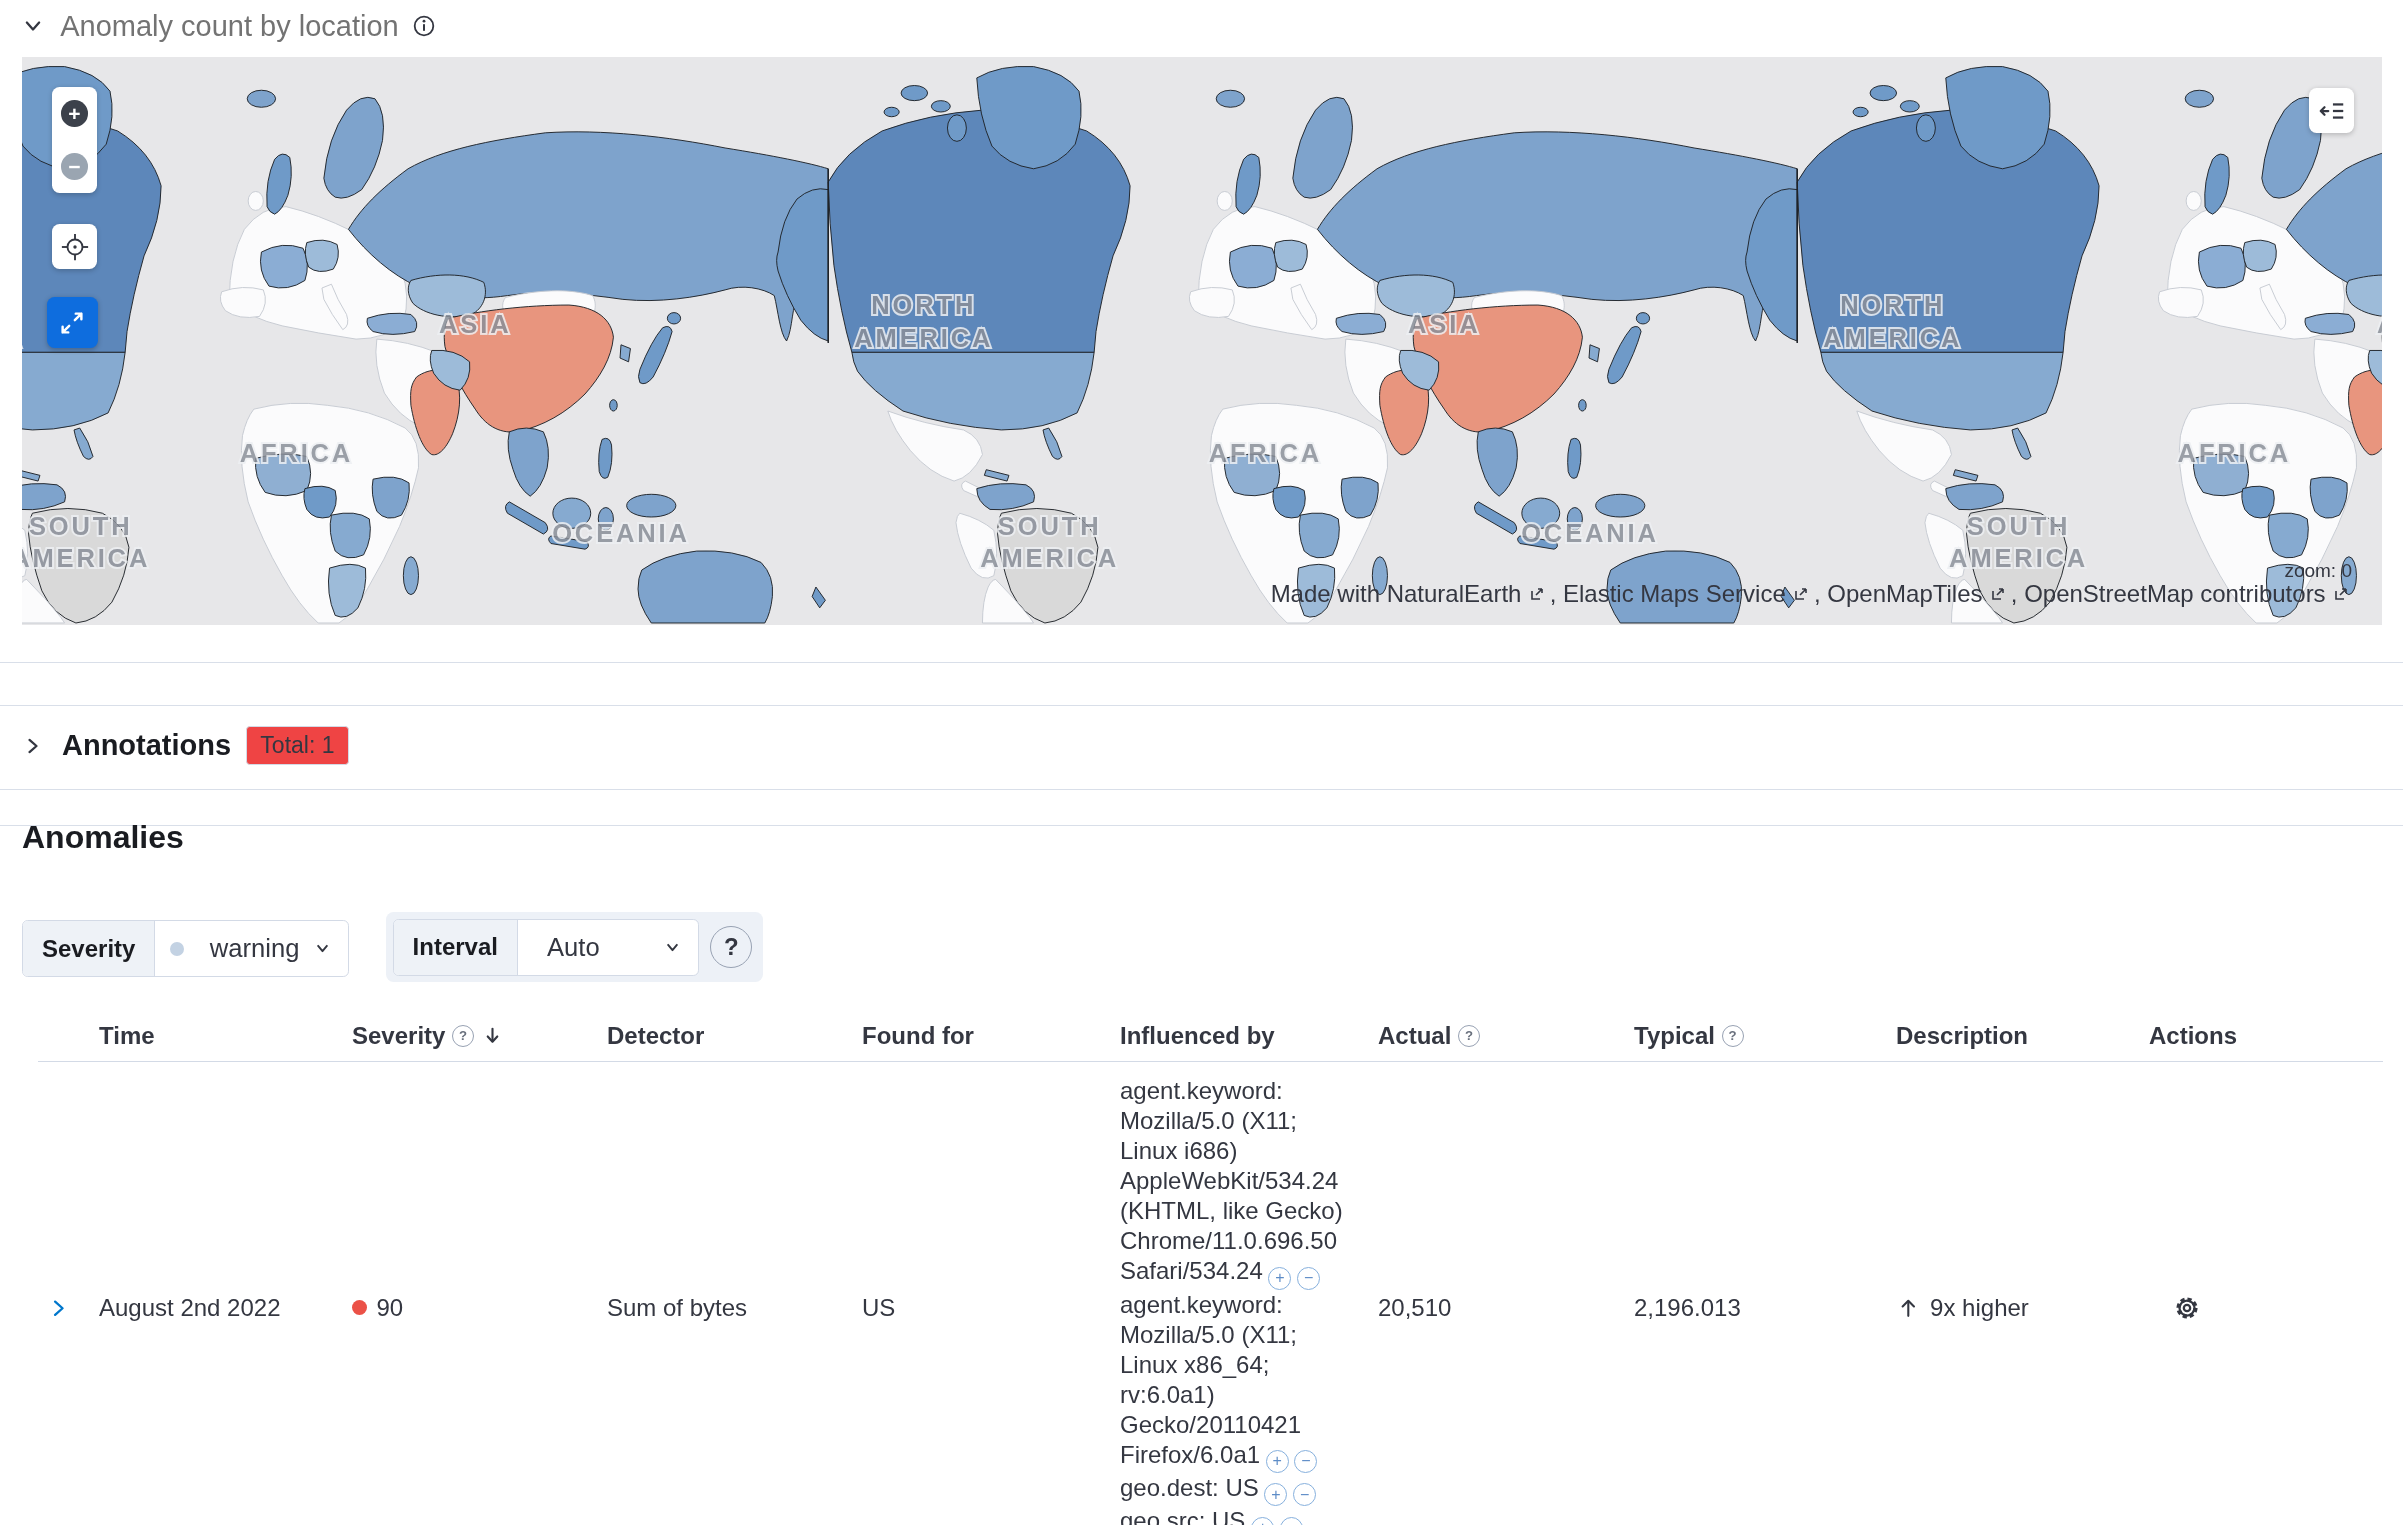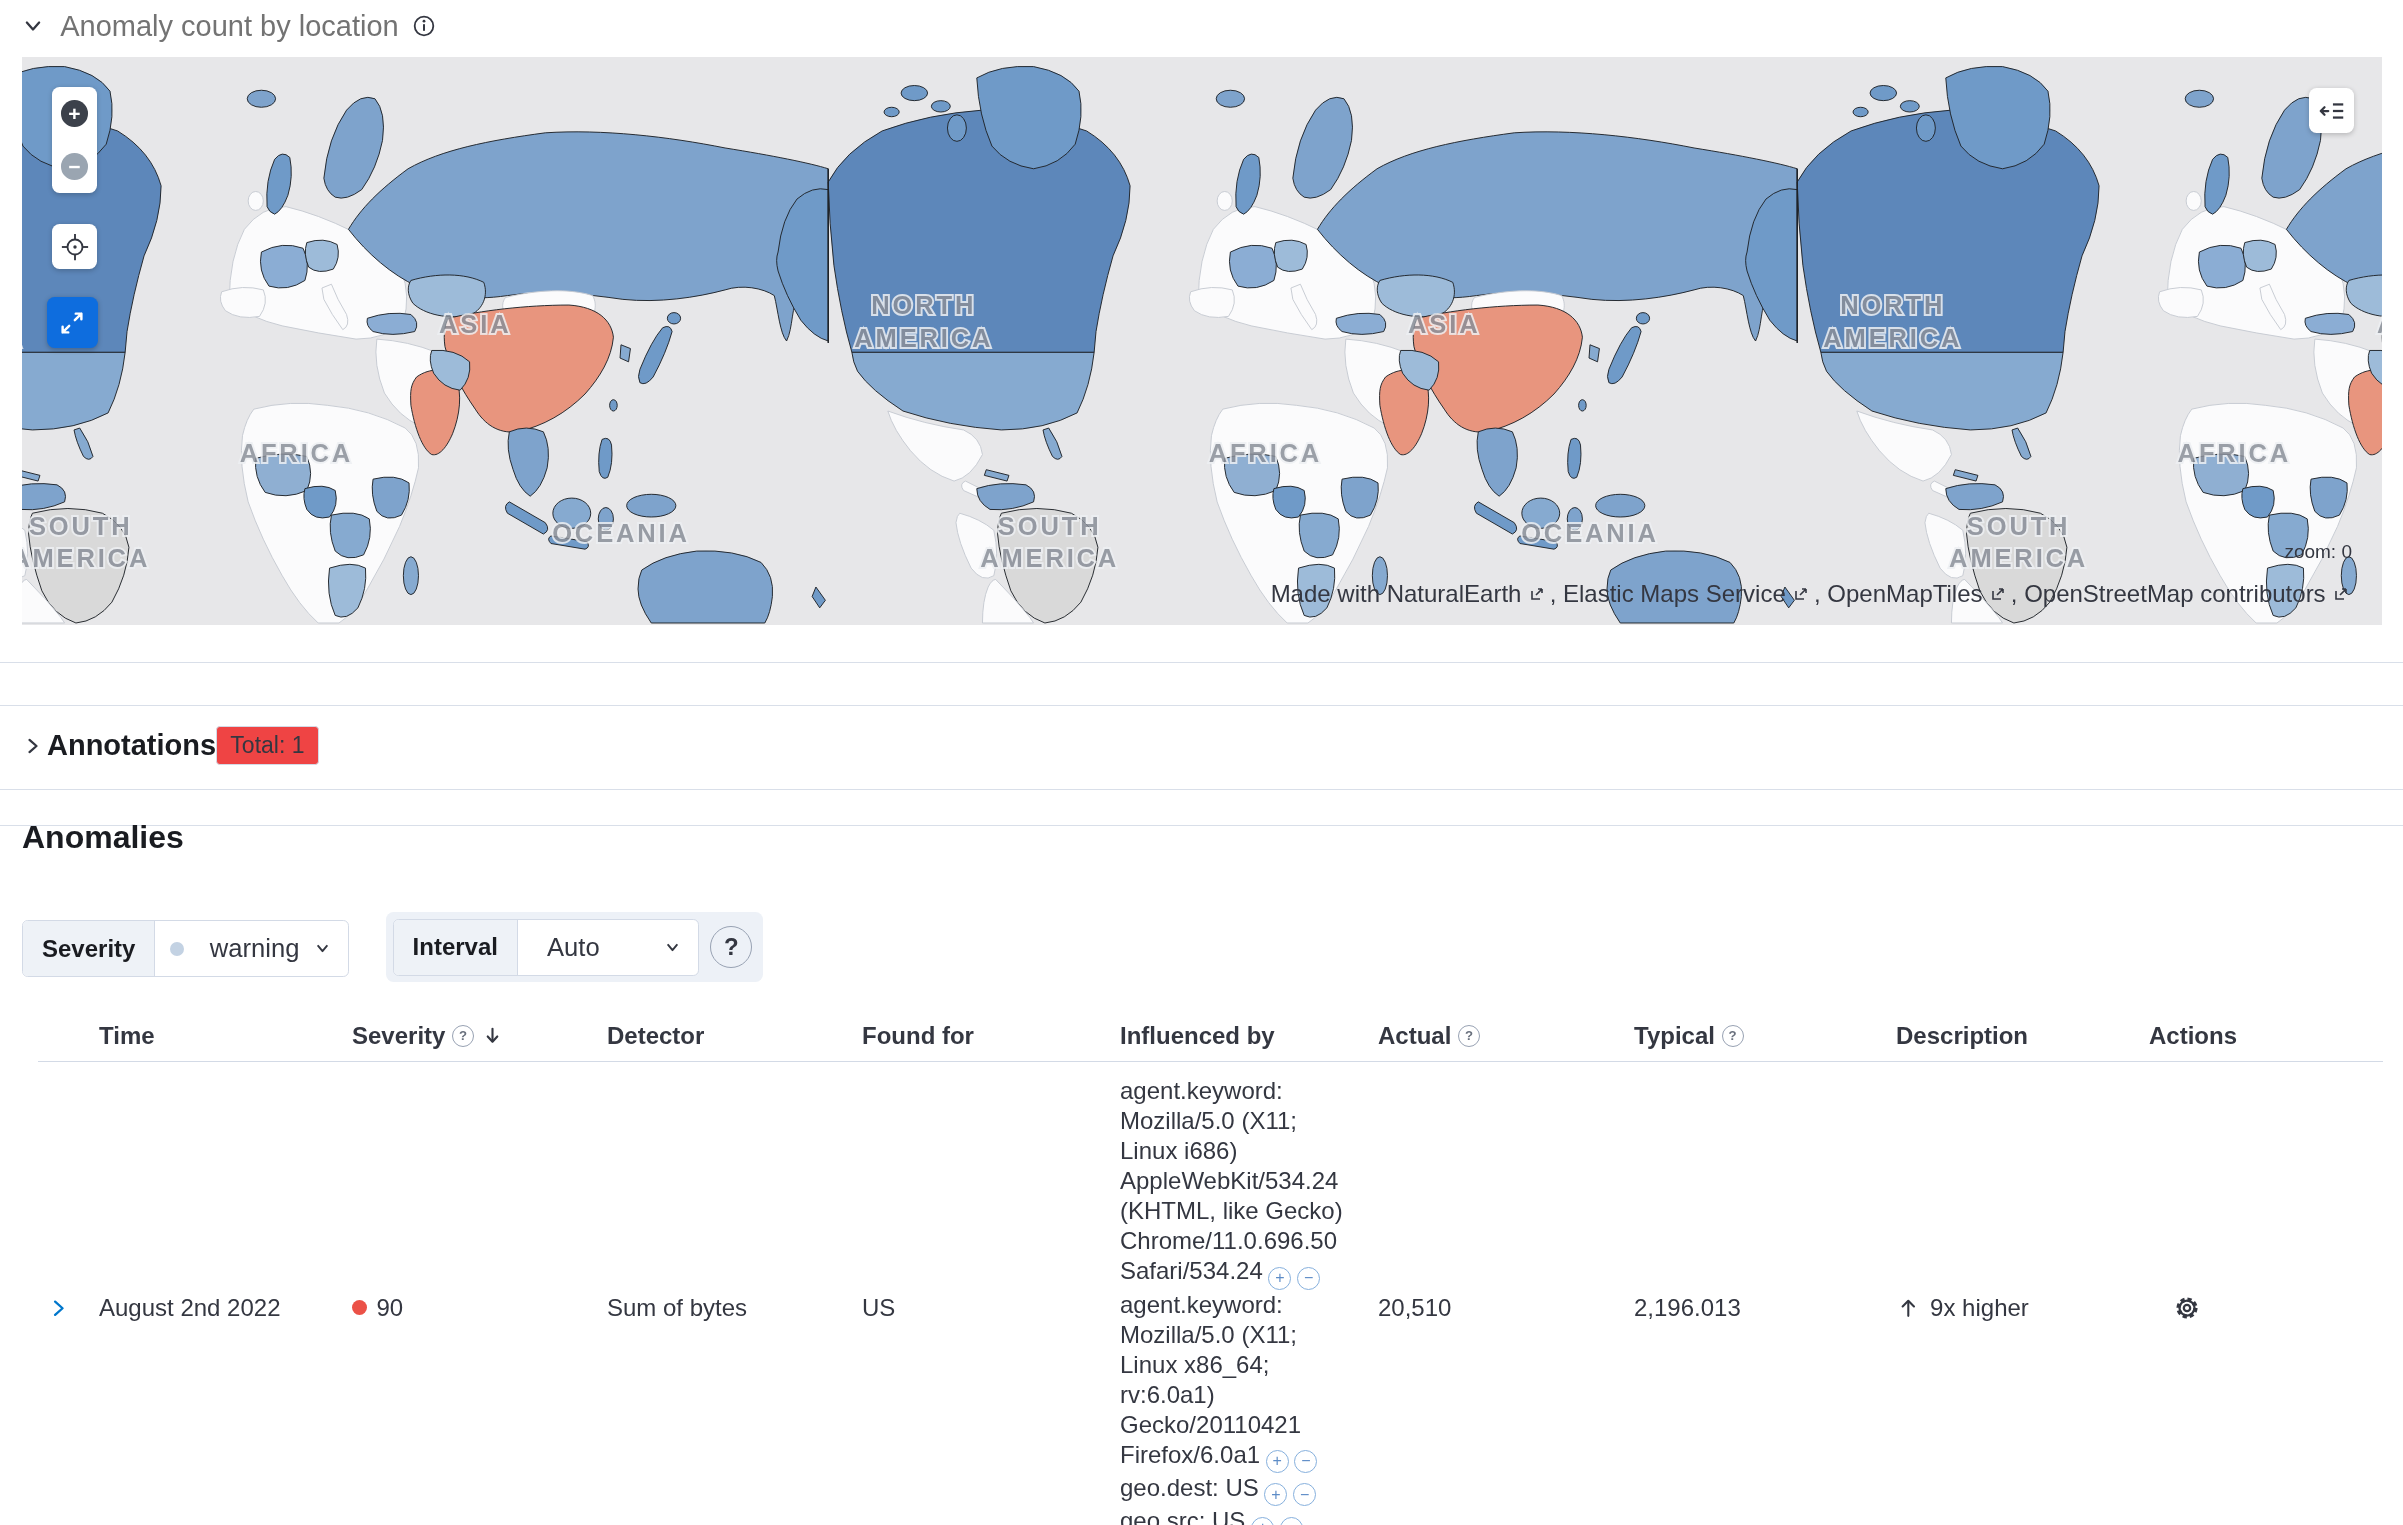--- a/index.html
+++ b/index.html
@@ -31,29 +31,29 @@
   .zoom-box{left:30px;top:30px;width:45px;height:106px;display:flex;flex-direction:column;align-items:center;justify-content:space-around;}
   .zoom-circle{width:26.5px;height:26.5px;border-radius:50%;display:flex;align-items:center;justify-content:center;
                color:#fff;font-size:21px;font-weight:700;line-height:1;}
   .zoom-plus{background:#3c414b;}
   .zoom-minus{background:#9aa5b1;}
   .locate-btn{left:30px;top:167px;width:45px;height:45px;display:flex;align-items:center;justify-content:center;}
   .expand-btn{position:absolute;left:24.6px;top:240px;width:51px;height:51px;border-radius:7.6px;background:#0e6dde;
               display:flex;align-items:center;justify-content:center;box-shadow:0 1.9px 5.7px rgba(0,0,0,.25);}
   .legend-btn{right:28px;top:31px;width:45px;height:45px;display:flex;align-items:center;justify-content:center;}
 
-  .zoom-indicator{position:absolute;right:30px;bottom:62px;font-size:19px;color:#343741;}
+  .zoom-indicator{position:absolute;right:30px;bottom:43px;font-size:19px;color:#343741;}
   .attribution{position:absolute;right:30px;bottom:17px;font-size:24px;color:#343741;display:flex;align-items:center;gap:1.9px;white-space:pre;}
   .attribution .ext{margin:0 2.8px 0 5.7px;display:inline-flex;}
 
   
   .hr{position:absolute;left:0;right:0;border-top:1.4px solid #d9dfe9;height:0;}
 
   
-  .annotations-row{position:absolute;top:719px;left:19px;height:53px;display:flex;align-items:center;gap:0;}
+  .annotations-row{position:absolute;top:719px;left:19px;height:53px;display:flex;align-items:center;gap:15px;}
   .annotations-title{font-size:29px;font-weight:700;color:#1a1c21;}
   .badge{border:0.9px solid #d3dae6;border-radius:3.8px;background:#ef4444;padding:4.7px 13.2px;font-size:23px;color:#343741;}
 
   
   .anomalies-title{position:absolute;top:819px;left:22px;font-size:32px;font-weight:700;color:#1a1c21;}
 
   .control-group{display:flex;align-items:stretch;height:55px;border:0.9px solid #d3dae6;border-radius:5.7px;overflow:hidden;background:#fff;}
   .prepend{background:#eef2f7;display:flex;align-items:center;padding:0 19px;font-weight:600;font-size:24px;color:#1a1c21;border-right:0.9px solid #d3dae6;}
   .select{display:flex;align-items:center;gap:11.4px;padding:0 15px;cursor:pointer;}
   .sel-value{font-size:25.6px;color:#343741;margin-left:14px;}

